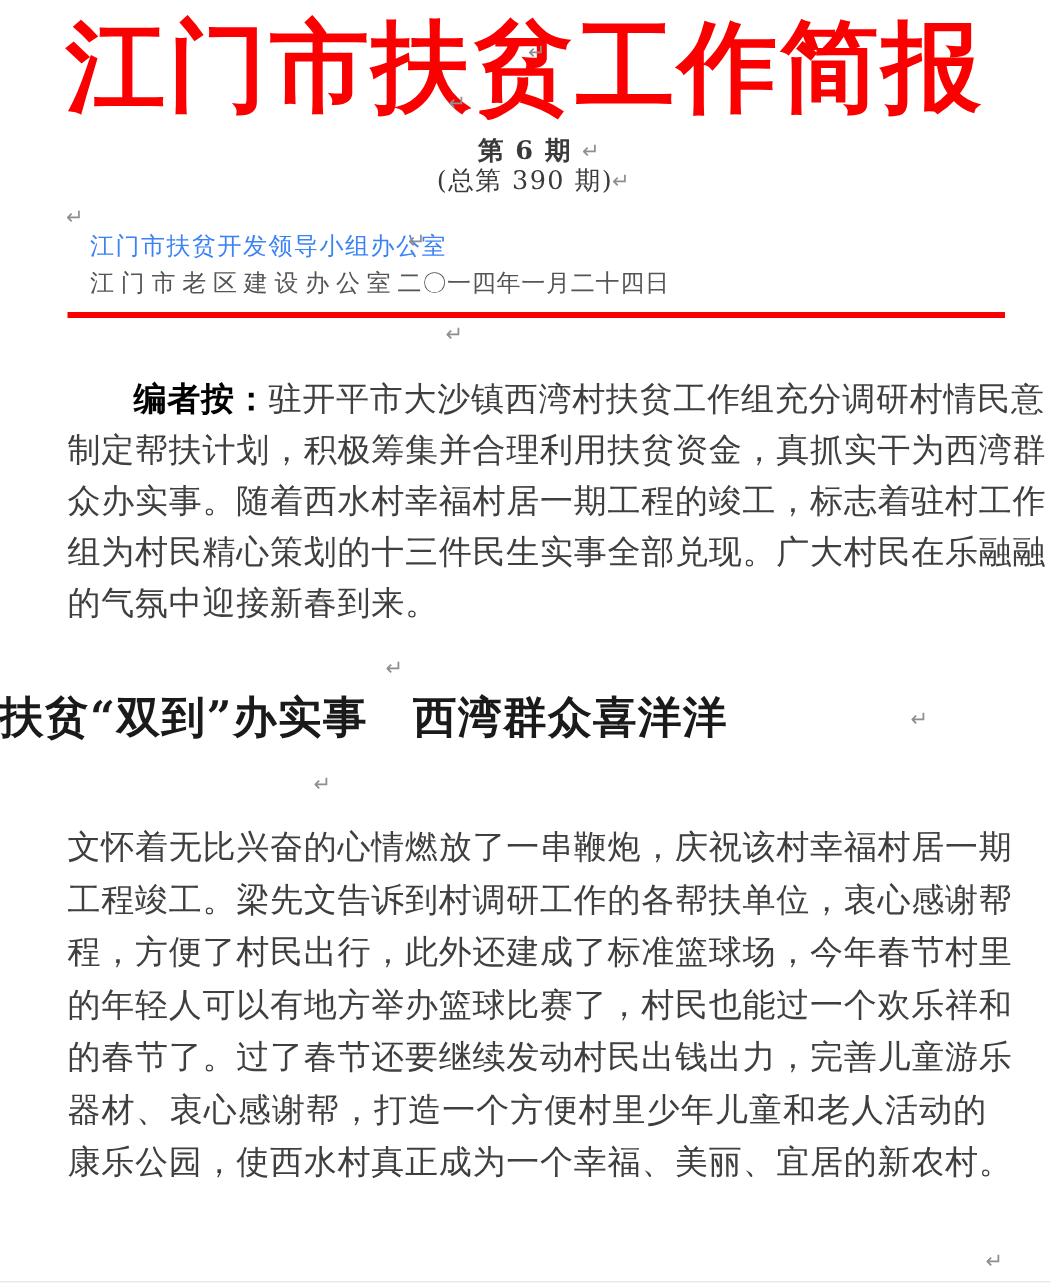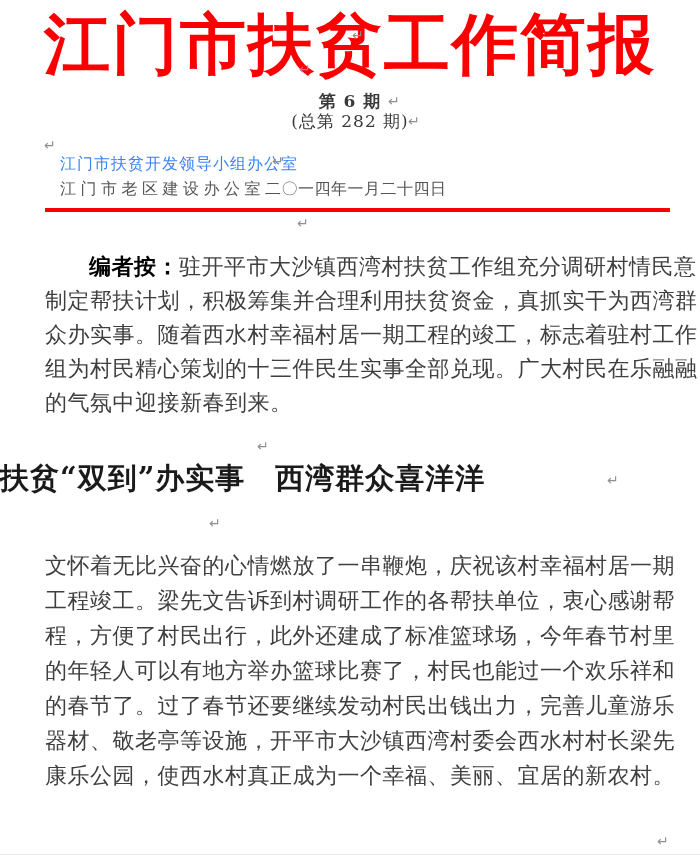--- a/index.html
+++ b/index.html
@@ -91,21 +91,21 @@
     pointer-events:none;
   }
 </style>
 </head>
 <body>
 
 <div id="page">
 
   <div class="masthead-title" style="color: rgb(251, 0, 0);">江门市扶贫工作简报</div>
   <div class="issue-line issue-no">第 6 期</div>
-  <div class="issue-line">(总第 282 期)</div>
+  <div class="issue-line">(总第 390 期)</div>
 
   <div class="header-block">
     <div class="org-line1">江门市扶贫开发领导小组办公室</div>
     <div class="org-row">
       <span class="org-line2">江门市老区建设办公室</span>
       <span class="issue-date">二〇一四年一月二十四日</span>
     </div>
   </div>
   <div class="header-rule" style="background: rgb(251, 0, 0);"></div>
 
@@ -118,21 +118,21 @@
   </div>
 
   <div class="article-headline">扶贫“双到”办实事　西湾群众喜洋洋</div>
 
   <div class="article-body">
     <div class="jline">文怀着无比兴奋的心情燃放了一串鞭炮，庆祝该村幸福村居一期</div>
     <div class="jline">工程竣工。梁先文告诉到村调研工作的各帮扶单位，衷心感谢帮</div>
     <div class="jline">程，方便了村民出行，此外还建成了标准篮球场，今年春节村里</div>
     <div class="jline">的年轻人可以有地方举办篮球比赛了，村民也能过一个欢乐祥和</div>
     <div class="jline">的春节了。过了春节还要继续发动村民出钱出力，完善儿童游乐</div>
-    <div class="jline">器材、敬老亭等设施，开平市大沙镇西湾村委会西水村村长梁先</div>
+    <div class="jline">器材、衷心感谢帮，打造一个方便村里少年儿童和老人活动的</div>
     <div class="jline last">康乐公园，使西水村真正成为一个幸福、美丽、宜居的新农村。</div>
   </div>
 
   <span class="pmark" style="left: 352px; top: 28px; color: rgb(143, 143, 143);">↵</span>
   <span class="pmark" style="left: 299px; top: 62px; color: rgb(143, 143, 143);">↵</span>
   <span class="pmark" style="left: 388px; top: 94px; color: rgb(143, 143, 143);">↵</span>
   <span class="pmark" style="left: 408px; top: 114px; color: rgb(143, 143, 143);">↵</span>
   <span class="pmark" style="left: 44px; top: 138px; color: rgb(143, 143, 143);">↵</span>
   <span class="pmark" style="left: 272px; top: 154px; color: rgb(143, 143, 143);">↵</span>
   <span class="pmark" style="left: 297px; top: 216px; color: rgb(143, 143, 143);">↵</span>

